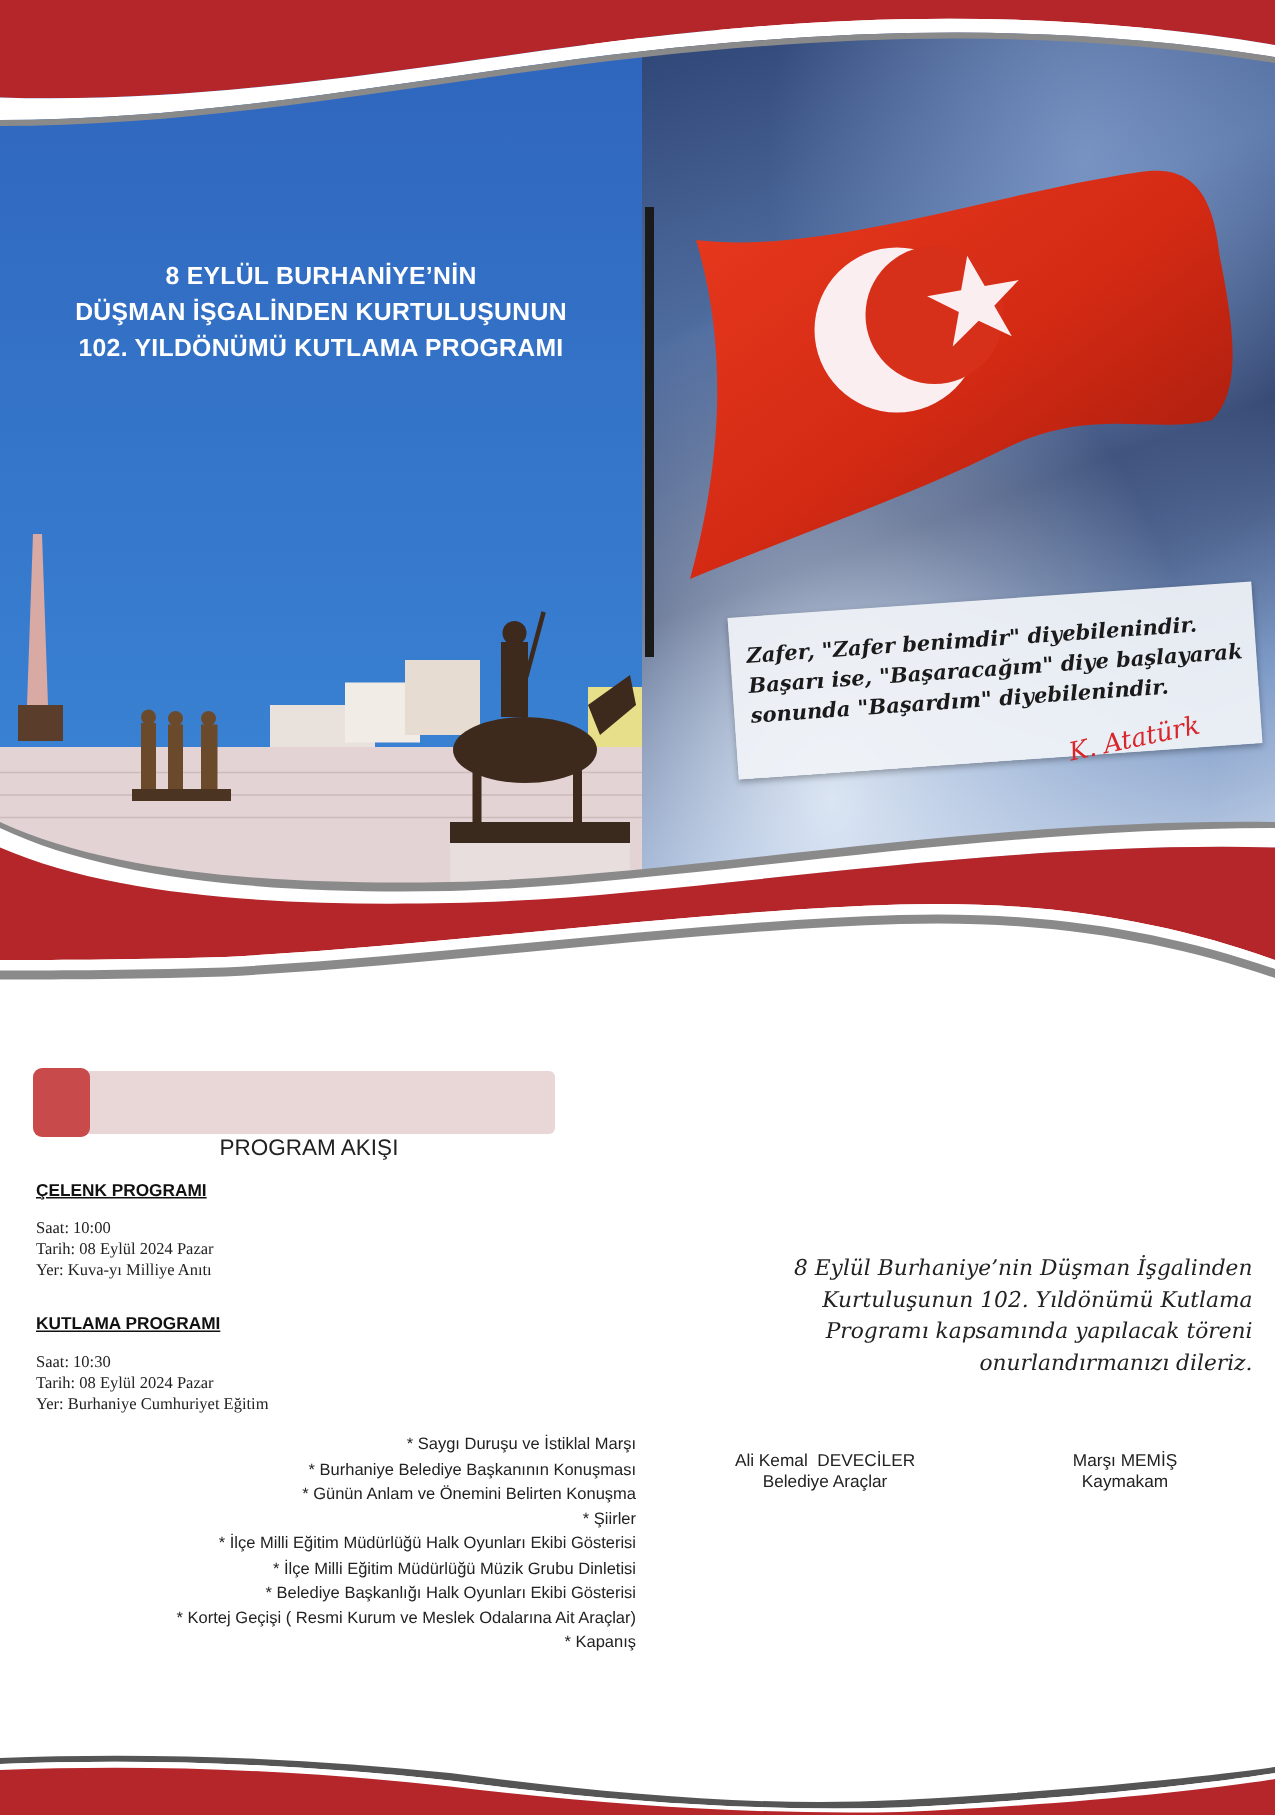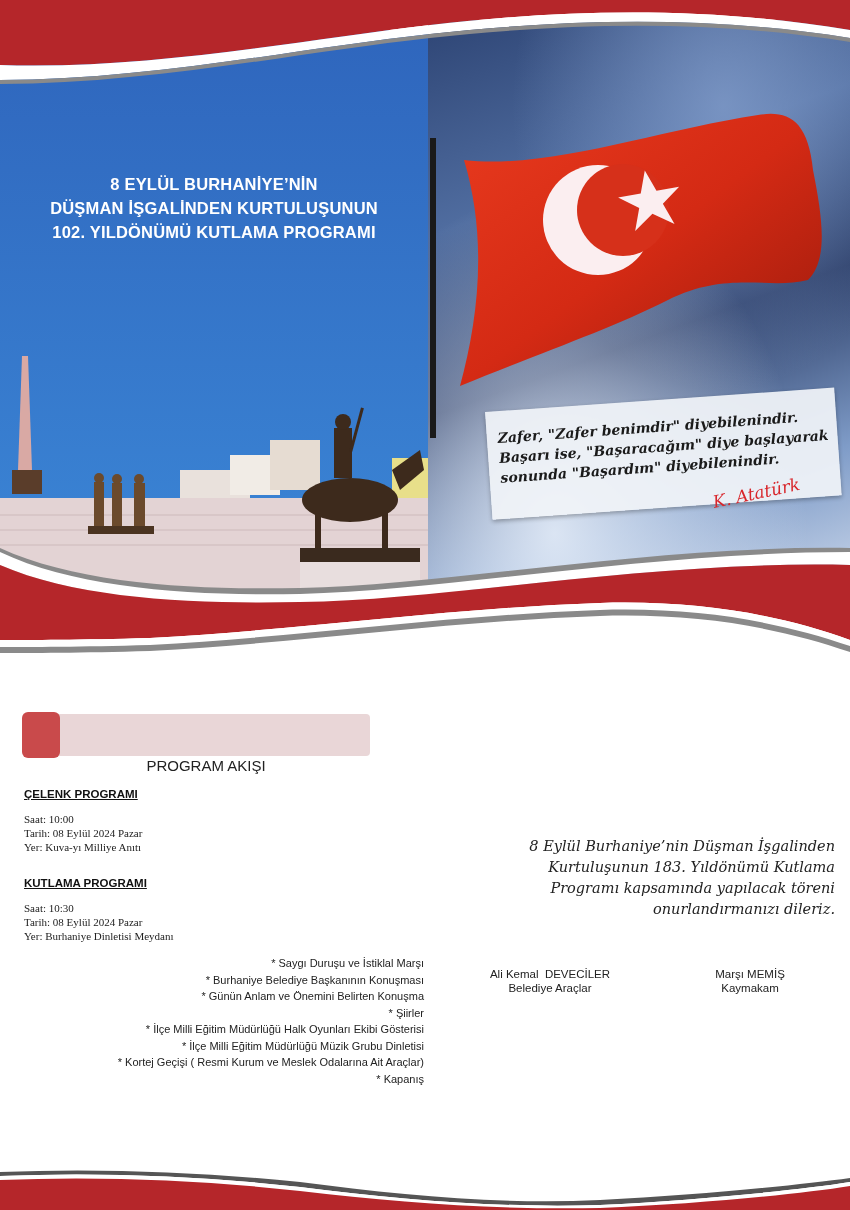--- a/index.html
+++ b/index.html
@@ -149,37 +149,38 @@
   <div class="txt">Saat: 10:00</div>
   <div class="txt">Tarih: 08 Eylül 2024 Pazar</div>
   <div class="txt">Yer: Kuva-yı Milliye Anıtı</div>
 </div>
 
 <div class="abs" style="left:24px;top:877px;width:380px;">
   <div class="sec-title">KUTLAMA PROGRAMI</div>
   <div style="height:12px"></div>
   <div class="txt">Saat: 10:30</div>
   <div class="txt">Tarih: 08 Eylül 2024 Pazar</div>
-  <div class="txt">Yer: Burhaniye Dinletisi Meydanı</div>
+  <div class="txt">Yer: Burhaniye Cumhuriyet Eğitim</div>
 </div>
 
 <ul class="abs list" style="left:24px;top:955px;margin:0;padding:0;width:400px;">
   <li>* Saygı Duruşu ve İstiklal Marşı</li>
   <li>* Burhaniye Belediye Başkanının Konuşması</li>
   <li>* Günün Anlam ve Önemini Belirten Konuşma</li>
   <li>* Şiirler</li>
   <li>* İlçe Milli Eğitim Müdürlüğü Halk Oyunları Ekibi Gösterisi</li>
   <li>* İlçe Milli Eğitim Müdürlüğü Müzik Grubu Dinletisi</li>
+  <li>* Belediye Başkanlığı Halk Oyunları Ekibi Gösterisi</li>
   <li>* Kortej Geçişi ( Resmi Kurum ve Meslek Odalarına Ait Araçlar)</li>
   <li>* Kapanış</li>
 </ul>
 
 <div class="abs invite">
   <div>8 Eylül Burhaniye’nin Düşman İşgalinden</div>
-  <div>Kurtuluşunun 183. Yıldönümü Kutlama</div>
+  <div>Kurtuluşunun 102. Yıldönümü Kutlama</div>
   <div>Programı kapsamında yapılacak töreni</div>
   <div>onurlandırmanızı dileriz.</div>
 </div>
 
 <div class="abs sig-block" style="left:475px;top:967px;width:150px;">
   <div style="white-space:pre">Ali Kemal  DEVECİLER</div>
   <div>Belediye Araçlar</div>
 </div>
 <div class="abs sig-block" style="left:700px;top:967px;width:100px;">
   <div>Marşı MEMİŞ</div>

